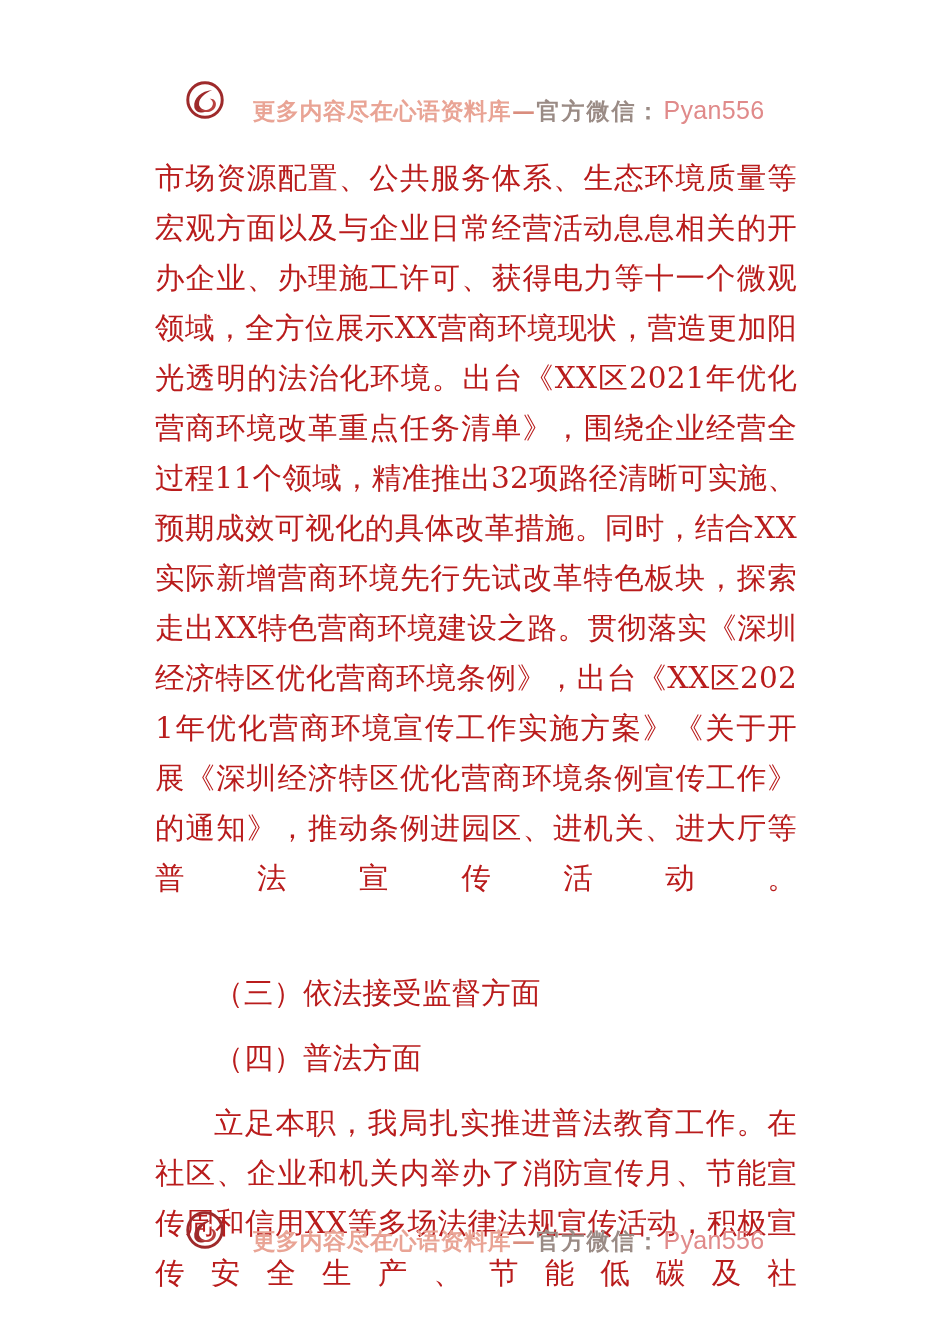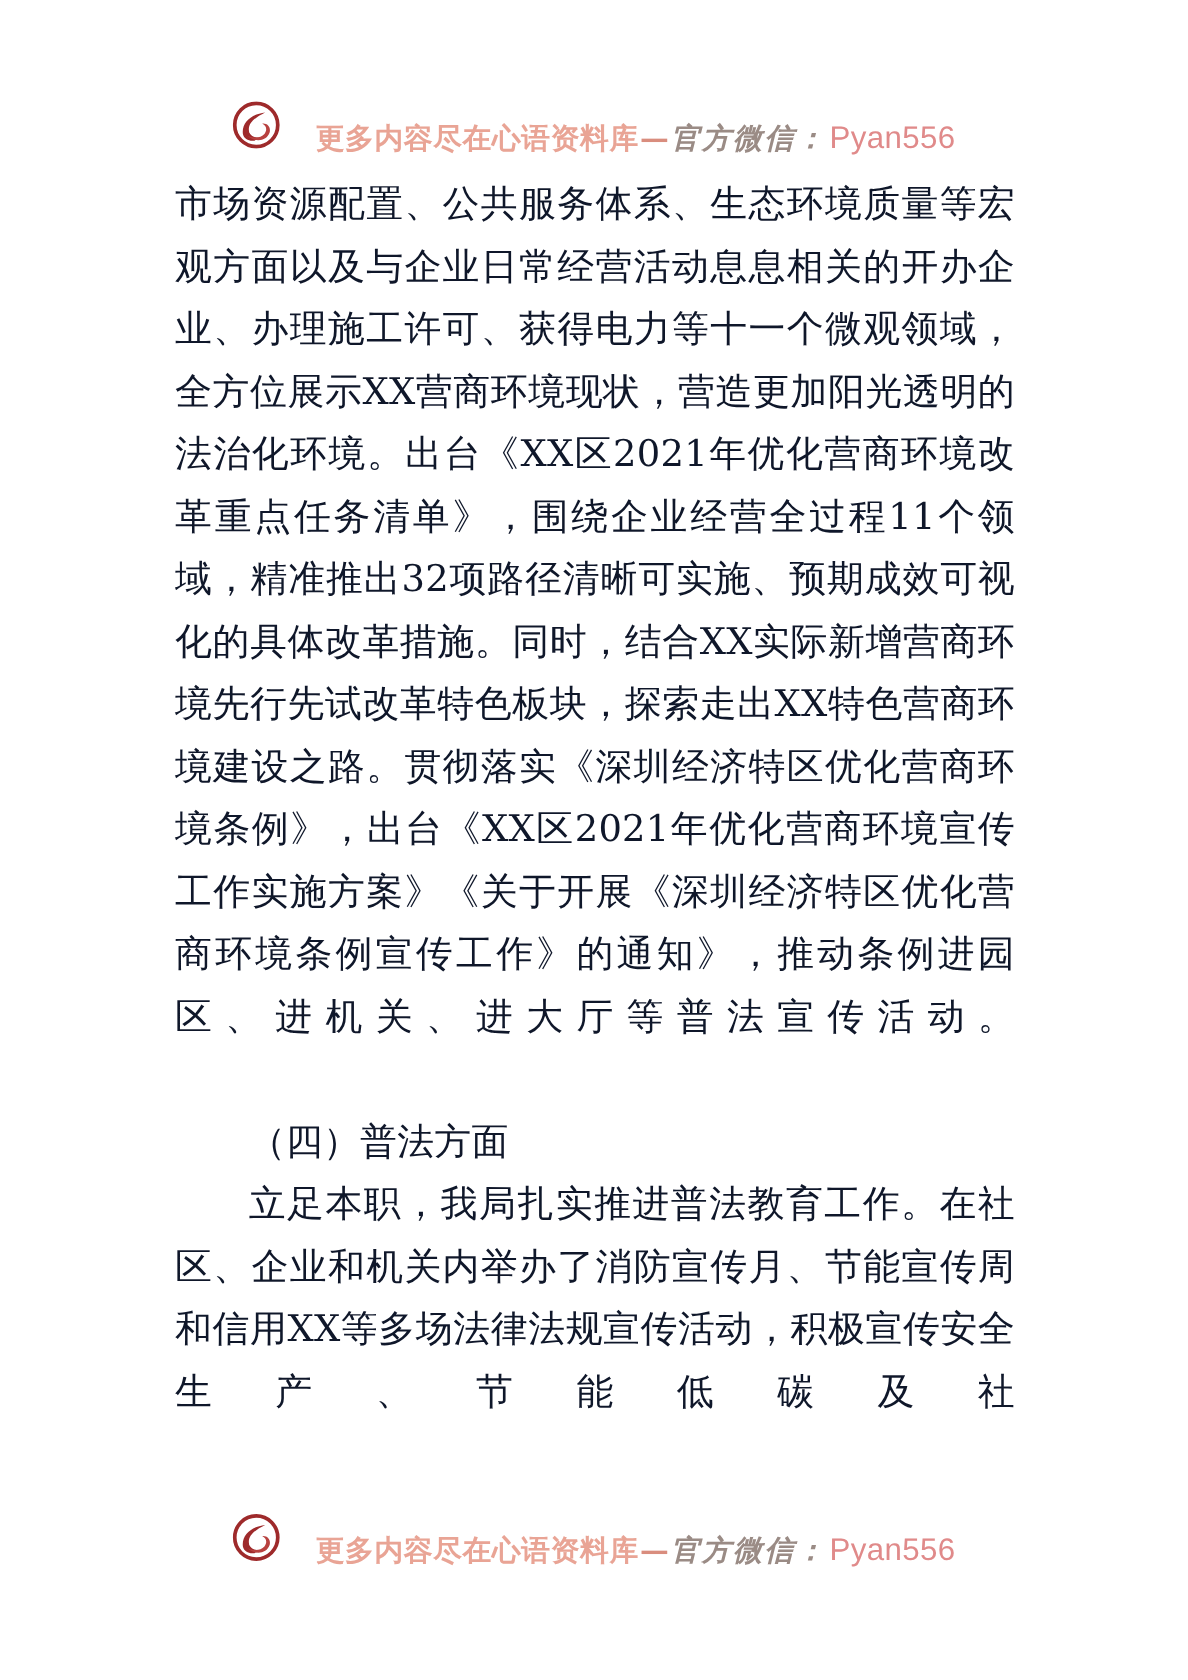--- a/index.html
+++ b/index.html
@@ -50,44 +50,44 @@
     font-family: "DejaVu Serif", "Liberation Serif", serif;
     font-size: 23px;
     font-weight: 700;
     letter-spacing: 0.5px;
     line-height: 1;
     display: inline-flex;
     align-items: baseline;
   }
   .wm-part-a { color: #e9a495; }
   .wm-dash   { color: #d98d7e; padding: 0 1px; }
-  .wm-part-b { color: #9a8b85; letter-spacing: 2px; font-style: italic; }
+  .wm-part-b { color: #9a8b85; letter-spacing: 2px; }
   .wm-handle {
     color: #e08a8a;
     font-family: "Liberation Sans", sans-serif;
     font-weight: 400;
     font-size: 25px;
     letter-spacing: 0.3px;
     padding-left: 2px;
     margin-top: 20px;
   }
 
   
   .doc-body {
     position: absolute;
     left: 140px;
     top: 138px;
     width: 672px;
   }
 
   .para {
-    margin: 0;
+    margin: 15px;
     font-size: 29.5px;
     line-height: 50px;
-    color: #0f172a;
+    color: #b91c1c;
     text-align: justify;
     text-justify: inter-ideograph;
     letter-spacing: 0.2px;
     font-family: "DejaVu Serif", "Liberation Serif", serif;
     word-break: break-all;
   }
   .para.indent { text-indent: 2em; }
   .para.heading { text-indent: 2em; }
   .para + .para { margin-top: 0; }
 
@@ -115,20 +115,21 @@
     <span class="wm-text">
       <span class="wm-part-a">更多内容尽在心语资料库</span>
         <span class="wm-dash">—</span>
         <span class="wm-part-b">官方微信：</span>
         <span class="wm-handle">Pyan556</span>
     </span>
   </div>
 
   <div class="doc-body">
     <p class="para">市场资源配置、公共服务体系、生态环境质量等宏观方面以及与企业日常经营活动息息相关的开办企业、办理施工许可、获得电力等十一个微观领域，全方位展示XX营商环境现状，营造更加阳光透明的法治化环境。出台《XX区2021年优化营商环境改革重点任务清单》，围绕企业经营全过程11个领域，精准推出32项路径清晰可实施、预期成效可视化的具体改革措施。同时，结合XX实际新增营商环境先行先试改革特色板块，探索走出XX特色营商环境建设之路。贯彻落实《深圳经济特区优化营商环境条例》，出台《XX区2021年优化营商环境宣传工作实施方案》《关于开展《深圳经济特区优化营商环境条例宣传工作》的通知》，推动条例进园区、进机关、进大厅等普法宣传活动。</p>
+    <p class="para heading no-stretch">（三）依法接受监督方面</p>
     <p class="para heading no-stretch">（四）普法方面</p>
     <p class="para indent">立足本职，我局扎实推进普法教育工作。在社区、企业和机关内举办了消防宣传月、节能宣传周和信用XX等多场法律法规宣传活动，积极宣传安全生产、节能低碳及社</p>
   </div>
 
   <div class="watermark footer">
     <svg class="wm-logo" viewBox="0 0 64 64" aria-hidden="true">
       <circle cx="32" cy="32" r="29" fill="none" stroke="#9e2a2b" stroke-width="5"></circle>
       <path d="M44 15 C26 17, 12 28, 14 44 C16 54, 30 56, 38 49 C30 50, 22 46, 22 38 C22 28, 32 21, 44 15 Z" fill="#9e2a2b"></path>
       <path d="M20 46 C30 56, 46 54, 50 42 C52 35, 47 29, 40 30 C46 33, 47 39, 43 44 C38 50, 27 50, 20 46 Z" fill="#b8413f"></path>
       <circle cx="26" cy="40" r="3.4" fill="#ffffff"></circle>

